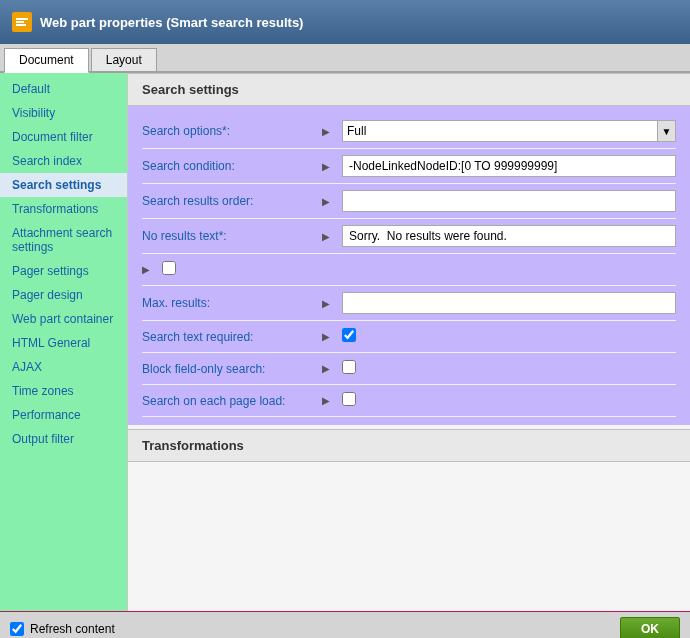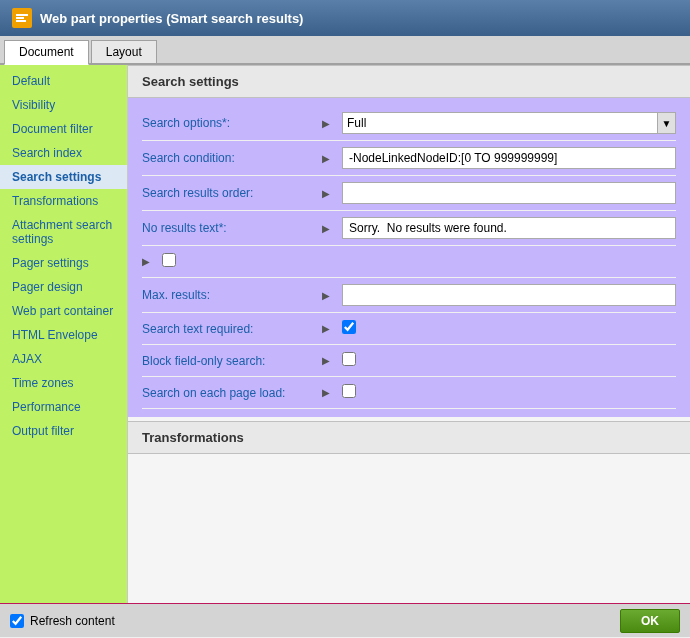--- a/index.html
+++ b/index.html
@@ -6,21 +6,21 @@
     body { font-family: Arial, Tahoma, sans-serif; font-size: 12px; background: #f0f0f0; width: 690px; height: 638px; overflow: hidden; }
 
     
     .title-bar {
       background: linear-gradient(to bottom, #5a7fa8, #3a5f88);
       color: white;
       padding: 8px 12px;
       display: flex;
       align-items: center;
       gap: 8px;
-      height: 36px;
+      height: 44px;
     }
     .title-bar-icon {
       width: 20px; height: 20px;
       background: #f0a000;
       border-radius: 2px;
       display: flex; align-items: center; justify-content: center;
       font-size: 11px; color: white; font-weight: bold;
     }
     .title-bar-text { font-size: 13px; font-weight: bold; }
 
@@ -50,21 +50,21 @@
 
     
     .main-layout {
       display: flex;
       height: calc(638px - 36px - 30px - 34px);
     }
 
     
     .sidebar {
       width: 128px;
-      background: #bef264;
+      background: #86efac;
       border-right: 1px solid #c8c8c8;
       overflow-y: auto;
       padding: 4px 0;
     }
     .sidebar-item {
       padding: 5px 12px;
       cursor: pointer;
       color: #1a5fa8;
       font-size: 12px;
       border-bottom: none;
@@ -232,21 +232,21 @@
     <div class="sidebar-item">
       <span>Pager settings</span>
     </div>
     <div class="sidebar-item">
       <span>Pager design</span>
     </div>
     <div class="sidebar-item">
       <span>Web part container</span>
     </div>
     <div class="sidebar-item">
-      <span>HTML Envelope</span>
+      <span>HTML General</span>
     </div>
     <div class="sidebar-item">
       <span>AJAX</span>
     </div>
     <div class="sidebar-item">
       <span>Time zones</span>
     </div>
     <div class="sidebar-item">
       <span>Performance</span>
     </div>

